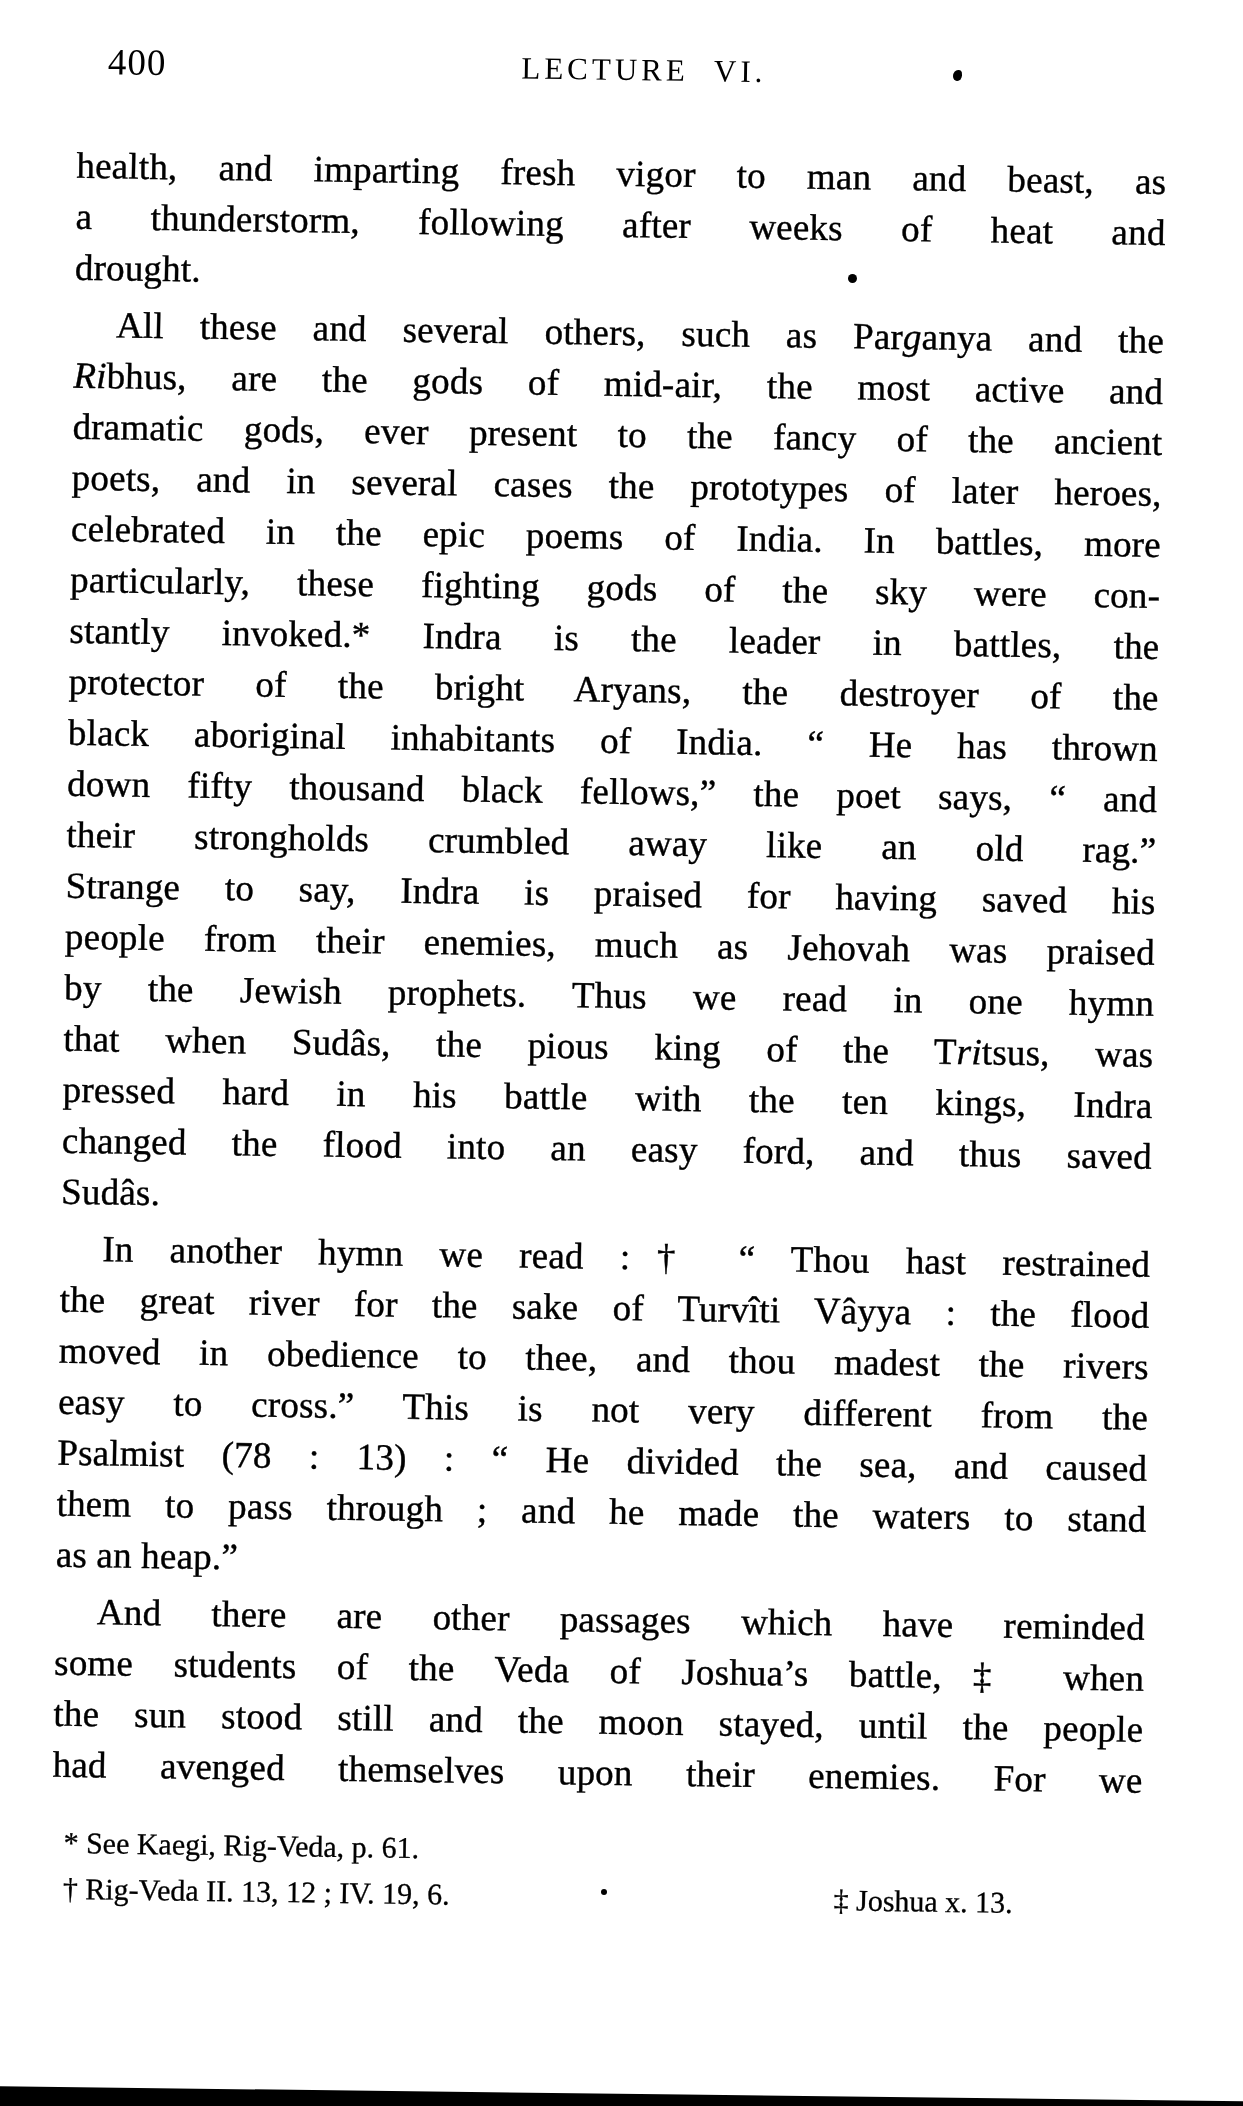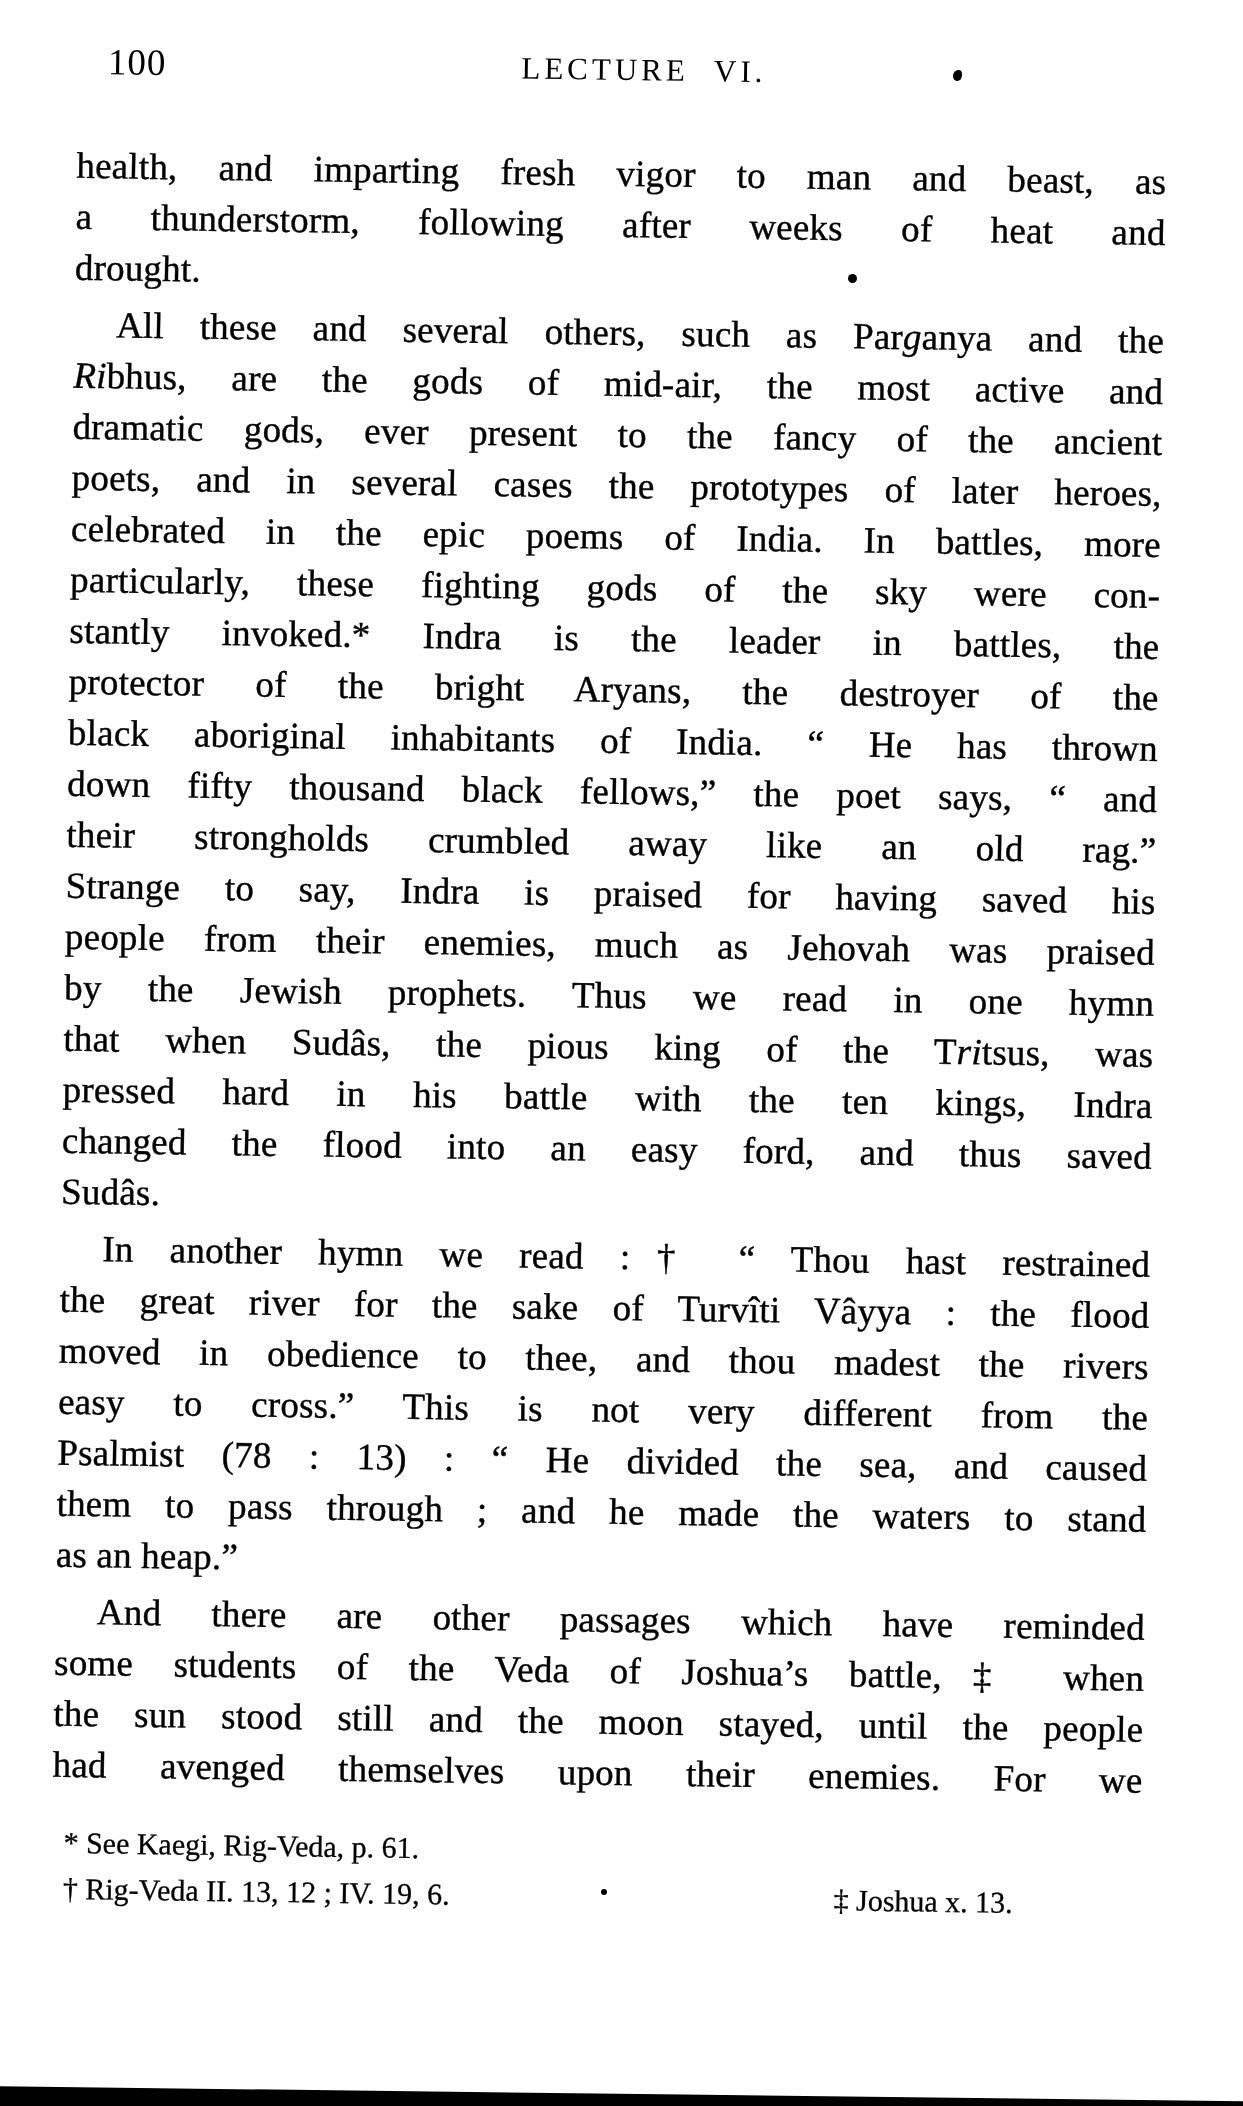--- a/index.html
+++ b/index.html
@@ -96,21 +96,21 @@
     clip-path: polygon(0 18%, 55% 52%, 100% 80%, 100% 100%, 0 100%);
   }
 </style>
 </head>
 <body>
 
 <div id="page">
   <div id="tilt">
 
     <div id="header">
-      <span id="page-number">100</span>
+      <span id="page-number">400</span>
       <span id="running-head">LECTURE VI.</span>
     </div>
 
     <div id="text-block">
         <div class="para">
           <div class="line j"><span>health, and imparting fresh vigor to man and beast, as</span></div>
           <div class="line j"><span>a thunderstorm, following after weeks of heat and</span></div>
           <div class="line noj"><span>drought.</span></div>
         </div>
         <div class="para indent">

